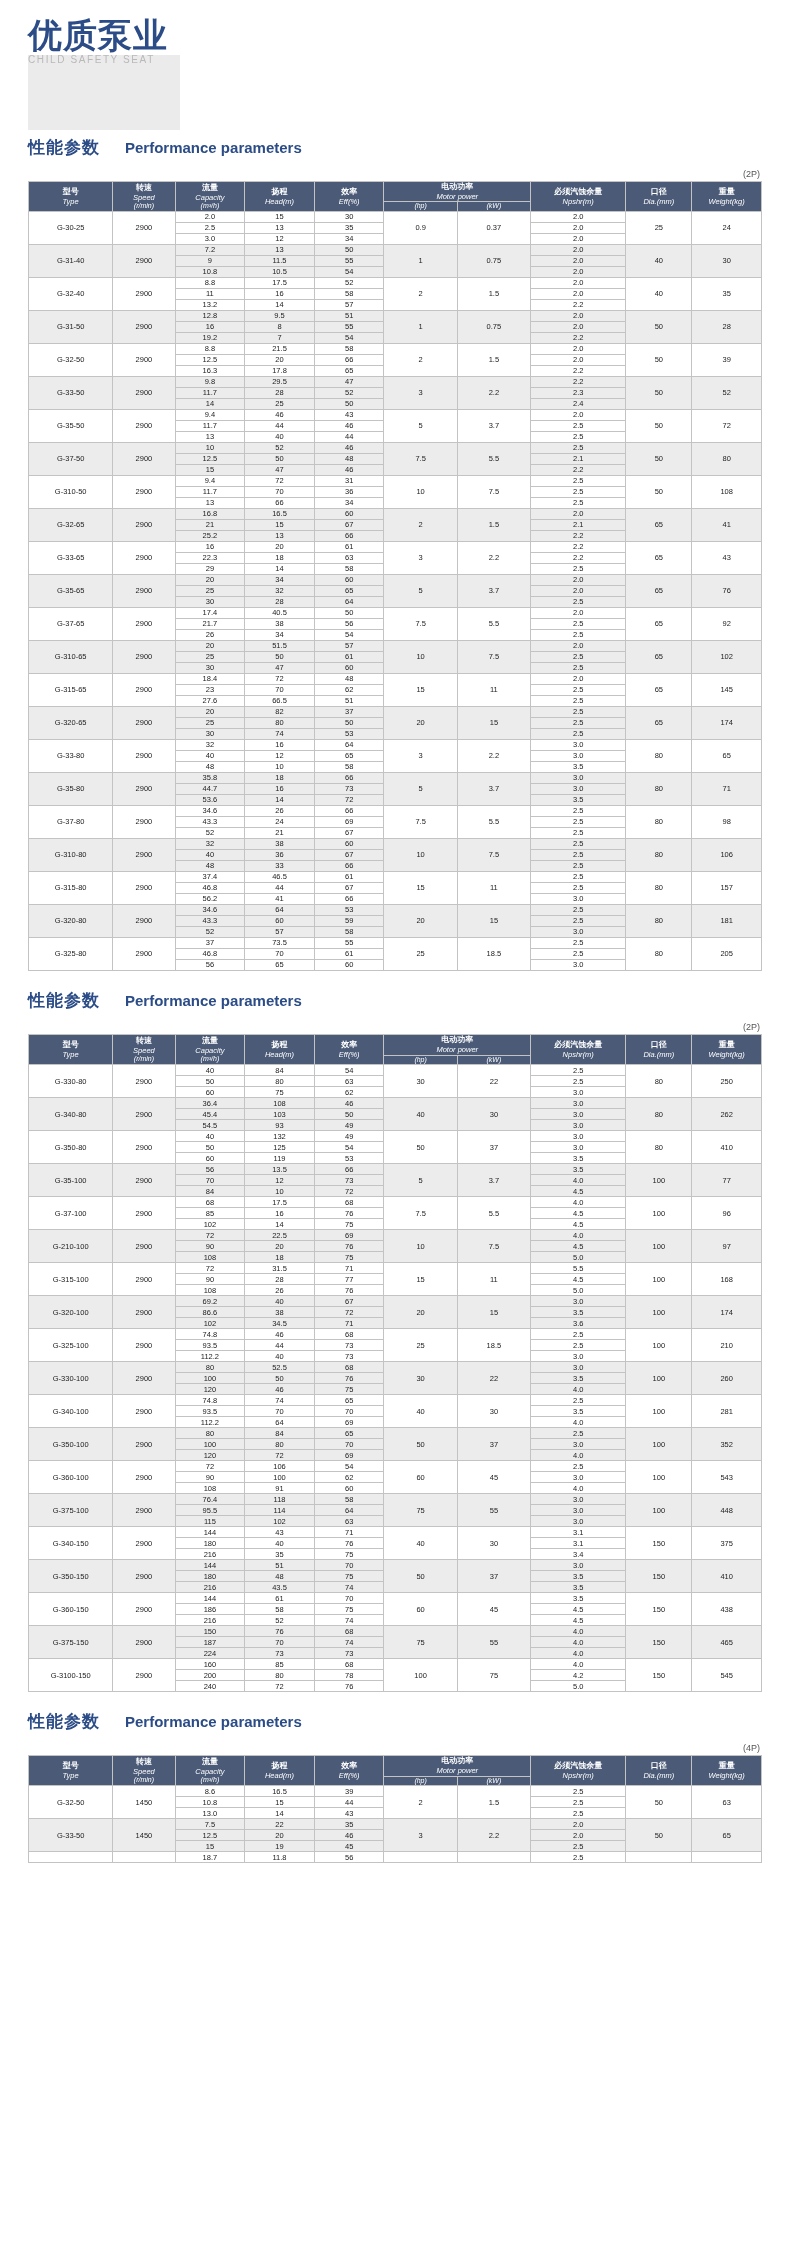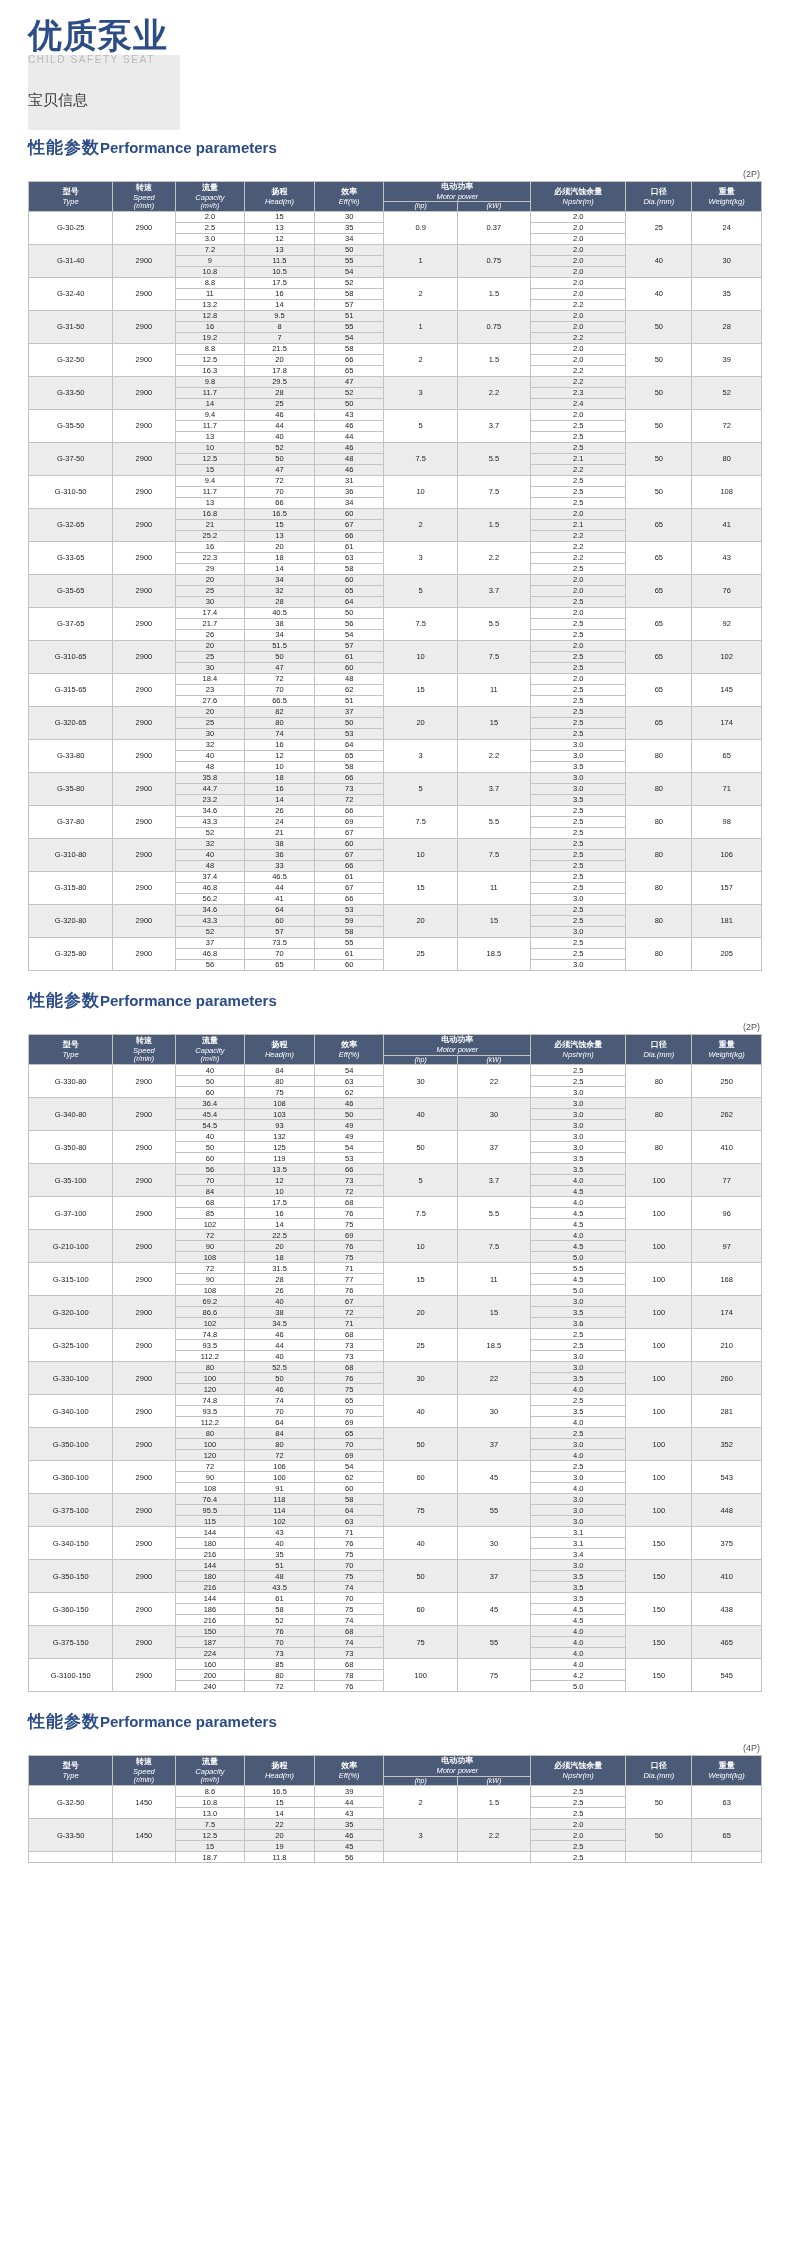--- a/index.html
+++ b/index.html
@@ -57,21 +57,21 @@
   }
 
   
   .section {
     padding: 0 28px;
     margin-top: 6px;
   }
   .sec-head {
     display: flex;
     align-items: baseline;
-    gap: 0;
+    gap: 25px;
     margin-bottom: 10px;
   }
   .sec-head .cn {
     font-size: 17px;
     font-weight: bold;
     color: #2b4c86;
     letter-spacing: 1px;
   }
   .sec-head .en {
     font-size: 15px;
@@ -137,21 +137,20 @@
 </style>
 </head>
 <body>
 
 <div class="page">
 
   <div class="header">
     <div class="header-band"></div>
     <div class="brand-title">优质泵业</div>
     <div class="brand-sub">CHILD SAFETY SEAT</div>
-    <div class="brand-info">宝贝信息</div>
   </div>
 
   <div id="sections-root">
       <div class="section">
         <div class="sec-head">
           <span class="cn">性能参数</span>
           <span class="en">Performance parameters</span>
         </div>
         <div class="poles">(2P)</div>
         <div class="tbl-wrap">
@@ -639,21 +638,21 @@
                 <td class="dia" rowspan="3">80</td>
                 <td class="wt" rowspan="3">71</td>
               </tr>
               <tr class="alt">
                 <td>44.7</td>
                 <td>16</td>
                 <td>73</td>
                 <td>3.0</td>
               </tr>
               <tr class="alt">
-                <td>23.2</td>
+                <td>53.6</td>
                 <td>14</td>
                 <td>72</td>
                 <td>3.5</td>
               </tr>
               <tr>
                 <td class="model" rowspan="3">G-37-80</td>
                 <td class="speed" rowspan="3">2900</td>
                 <td>34.6</td>
                 <td>26</td>
                 <td>66</td>

